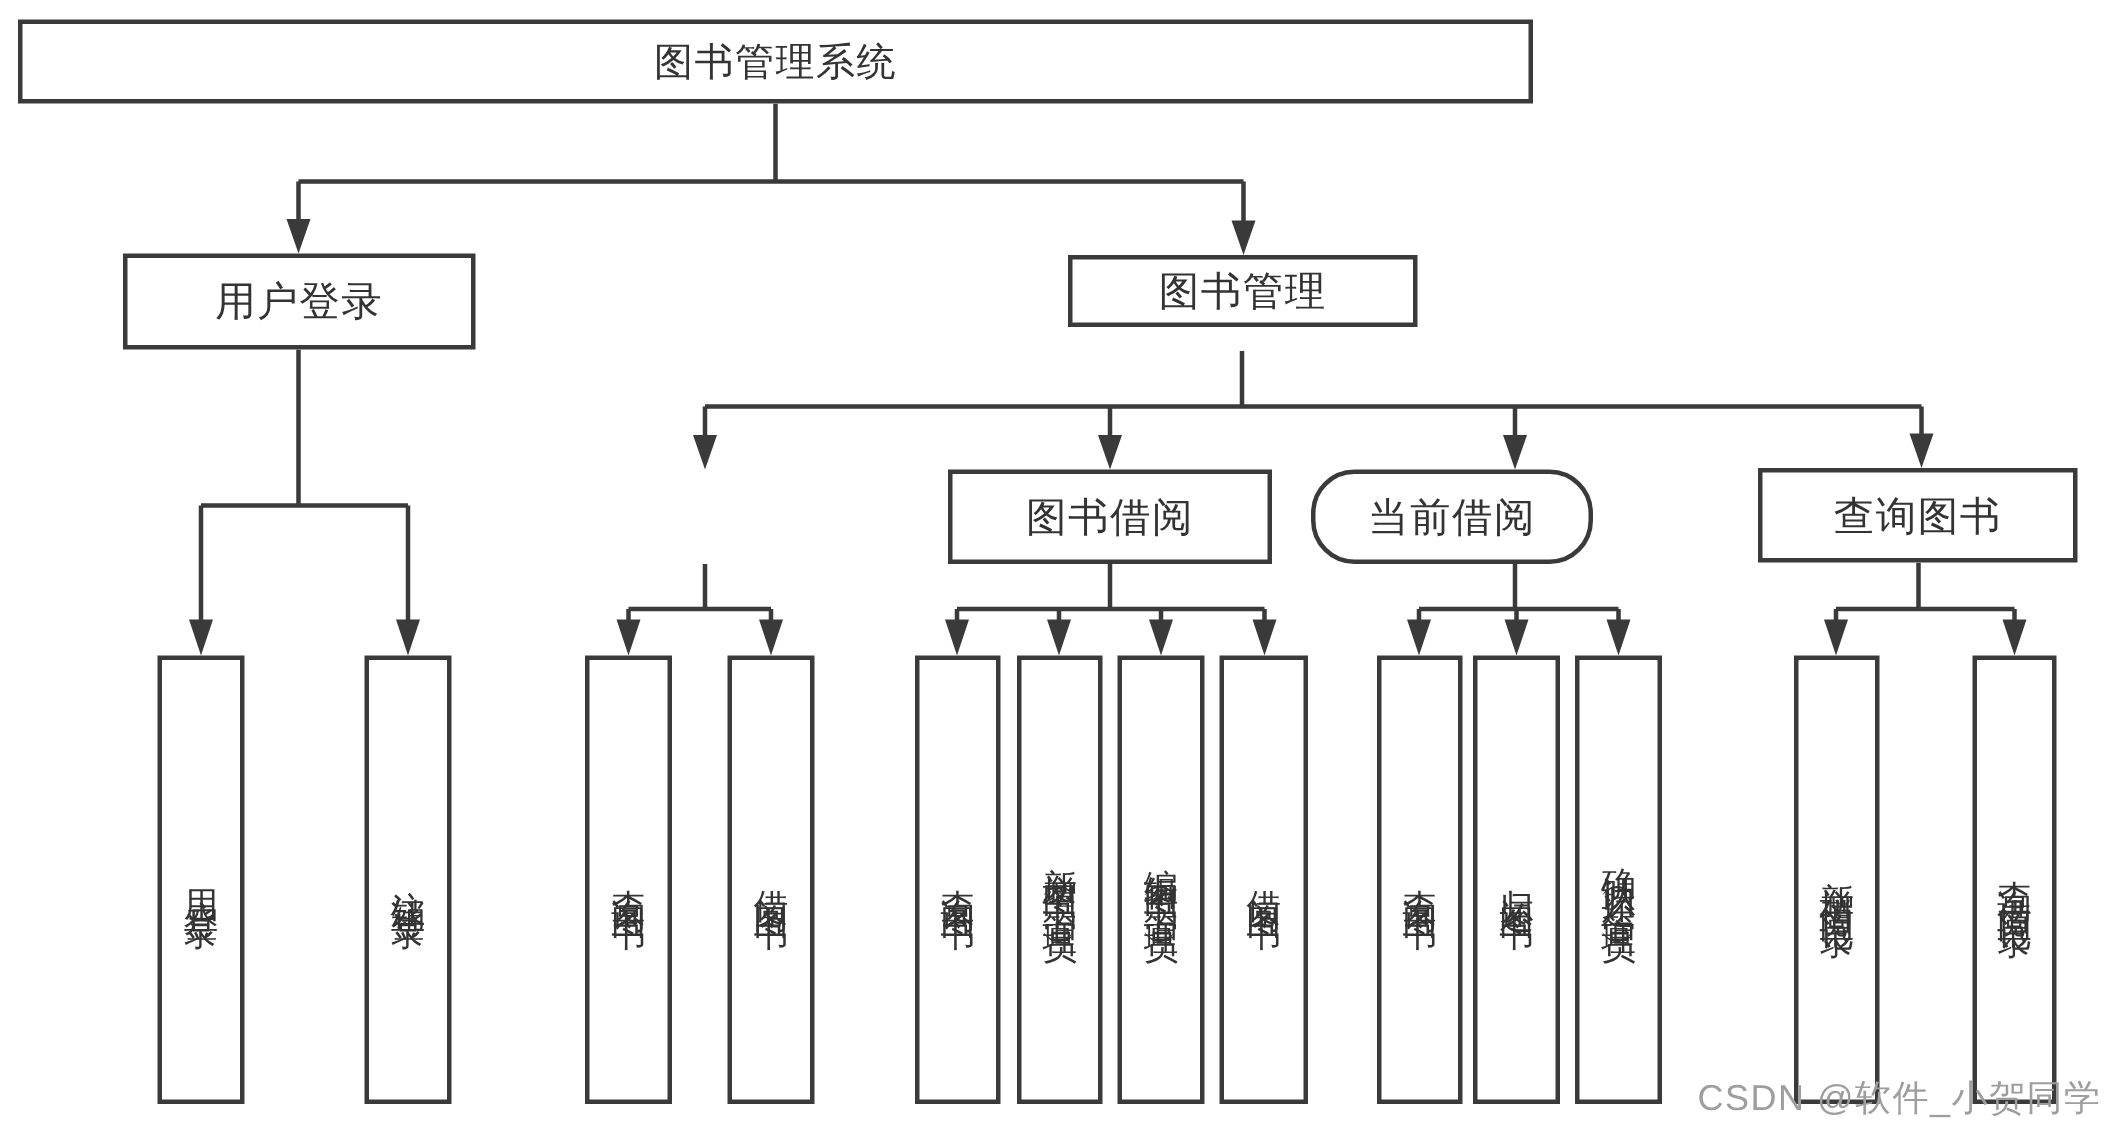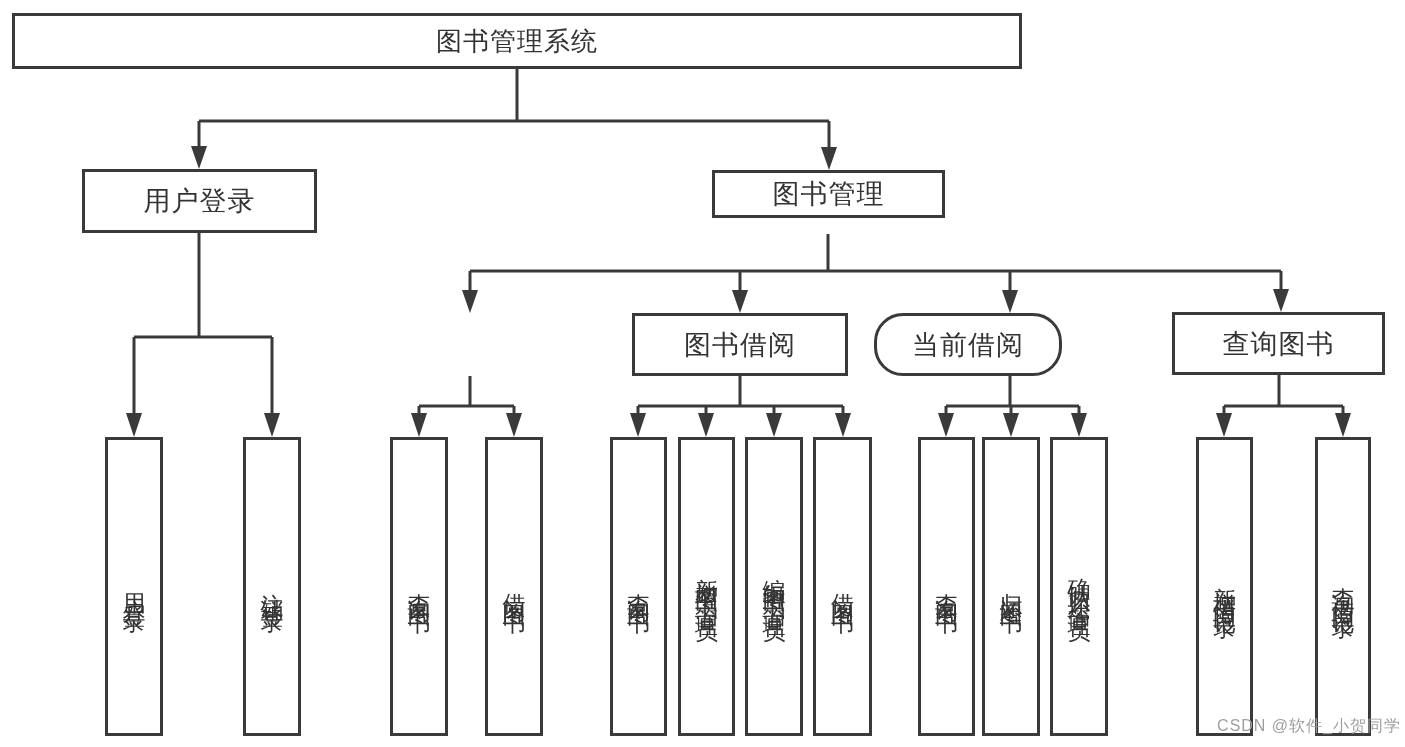--- a/index.html
+++ b/index.html
@@ -51,21 +51,21 @@
     writing-mode: vertical-rl;
     text-orientation: mixed;
     font-size: 23px;
     letter-spacing: 6px;
     line-height: 1;
   }
   .watermark {
     position: absolute;
     right: 4px;
     top: 716px;
-    font-size: 16px;
+    font-size: 24px;
     color: #9e9e9e;
     letter-spacing: 1px;
     z-index: 3;
     white-space: nowrap;
   }
 </style>
 </head>
 <body>
 
 <div class="canvas">

